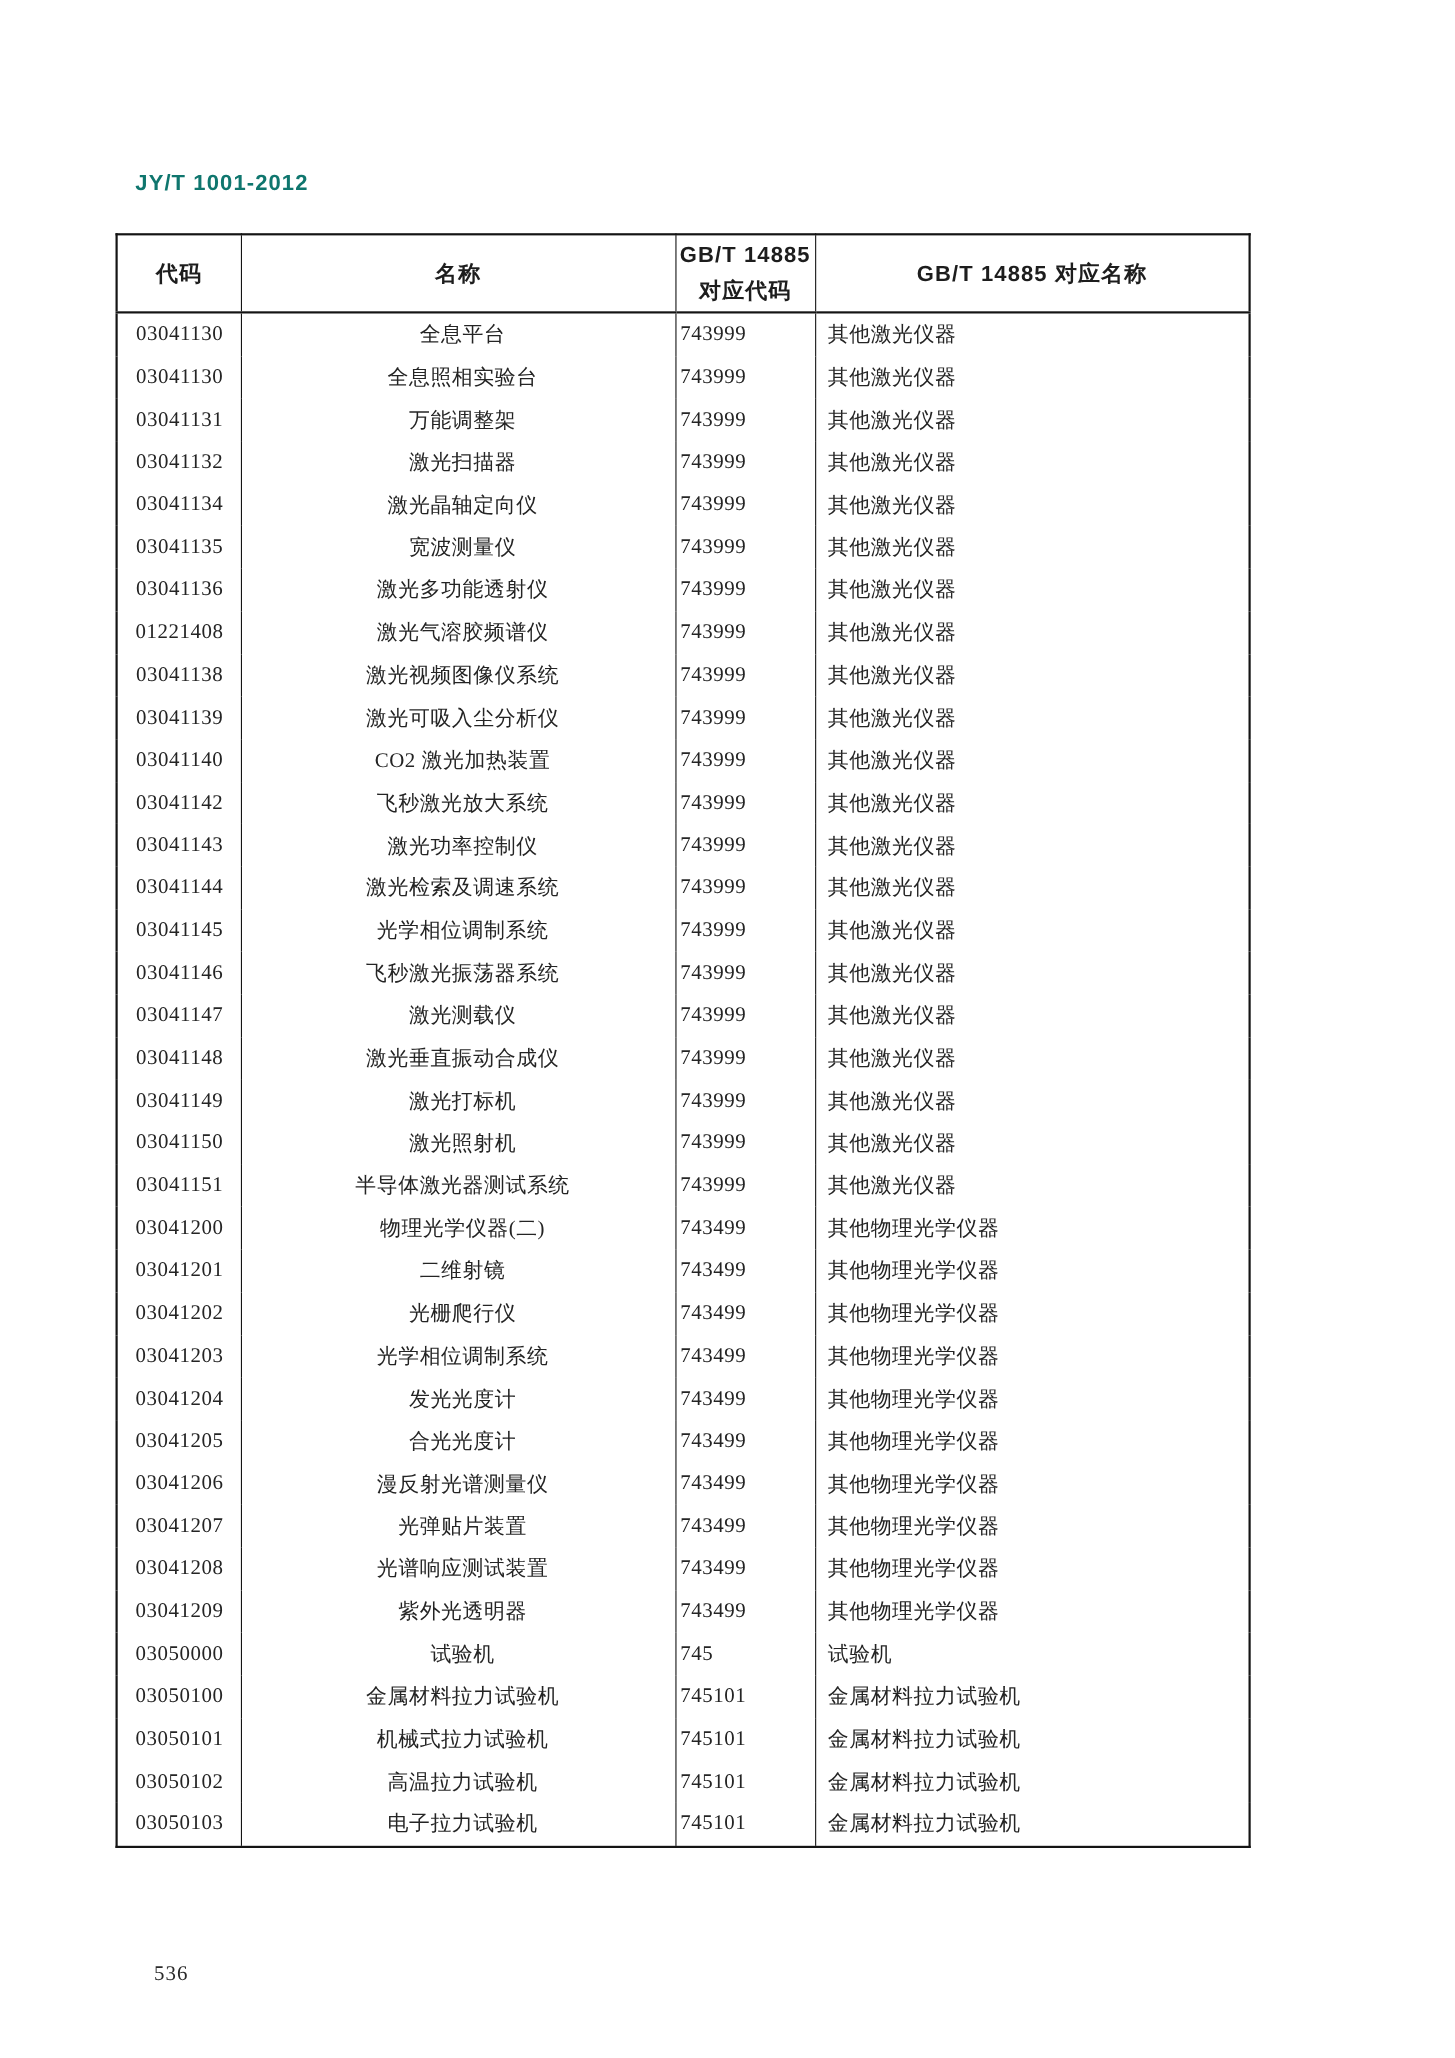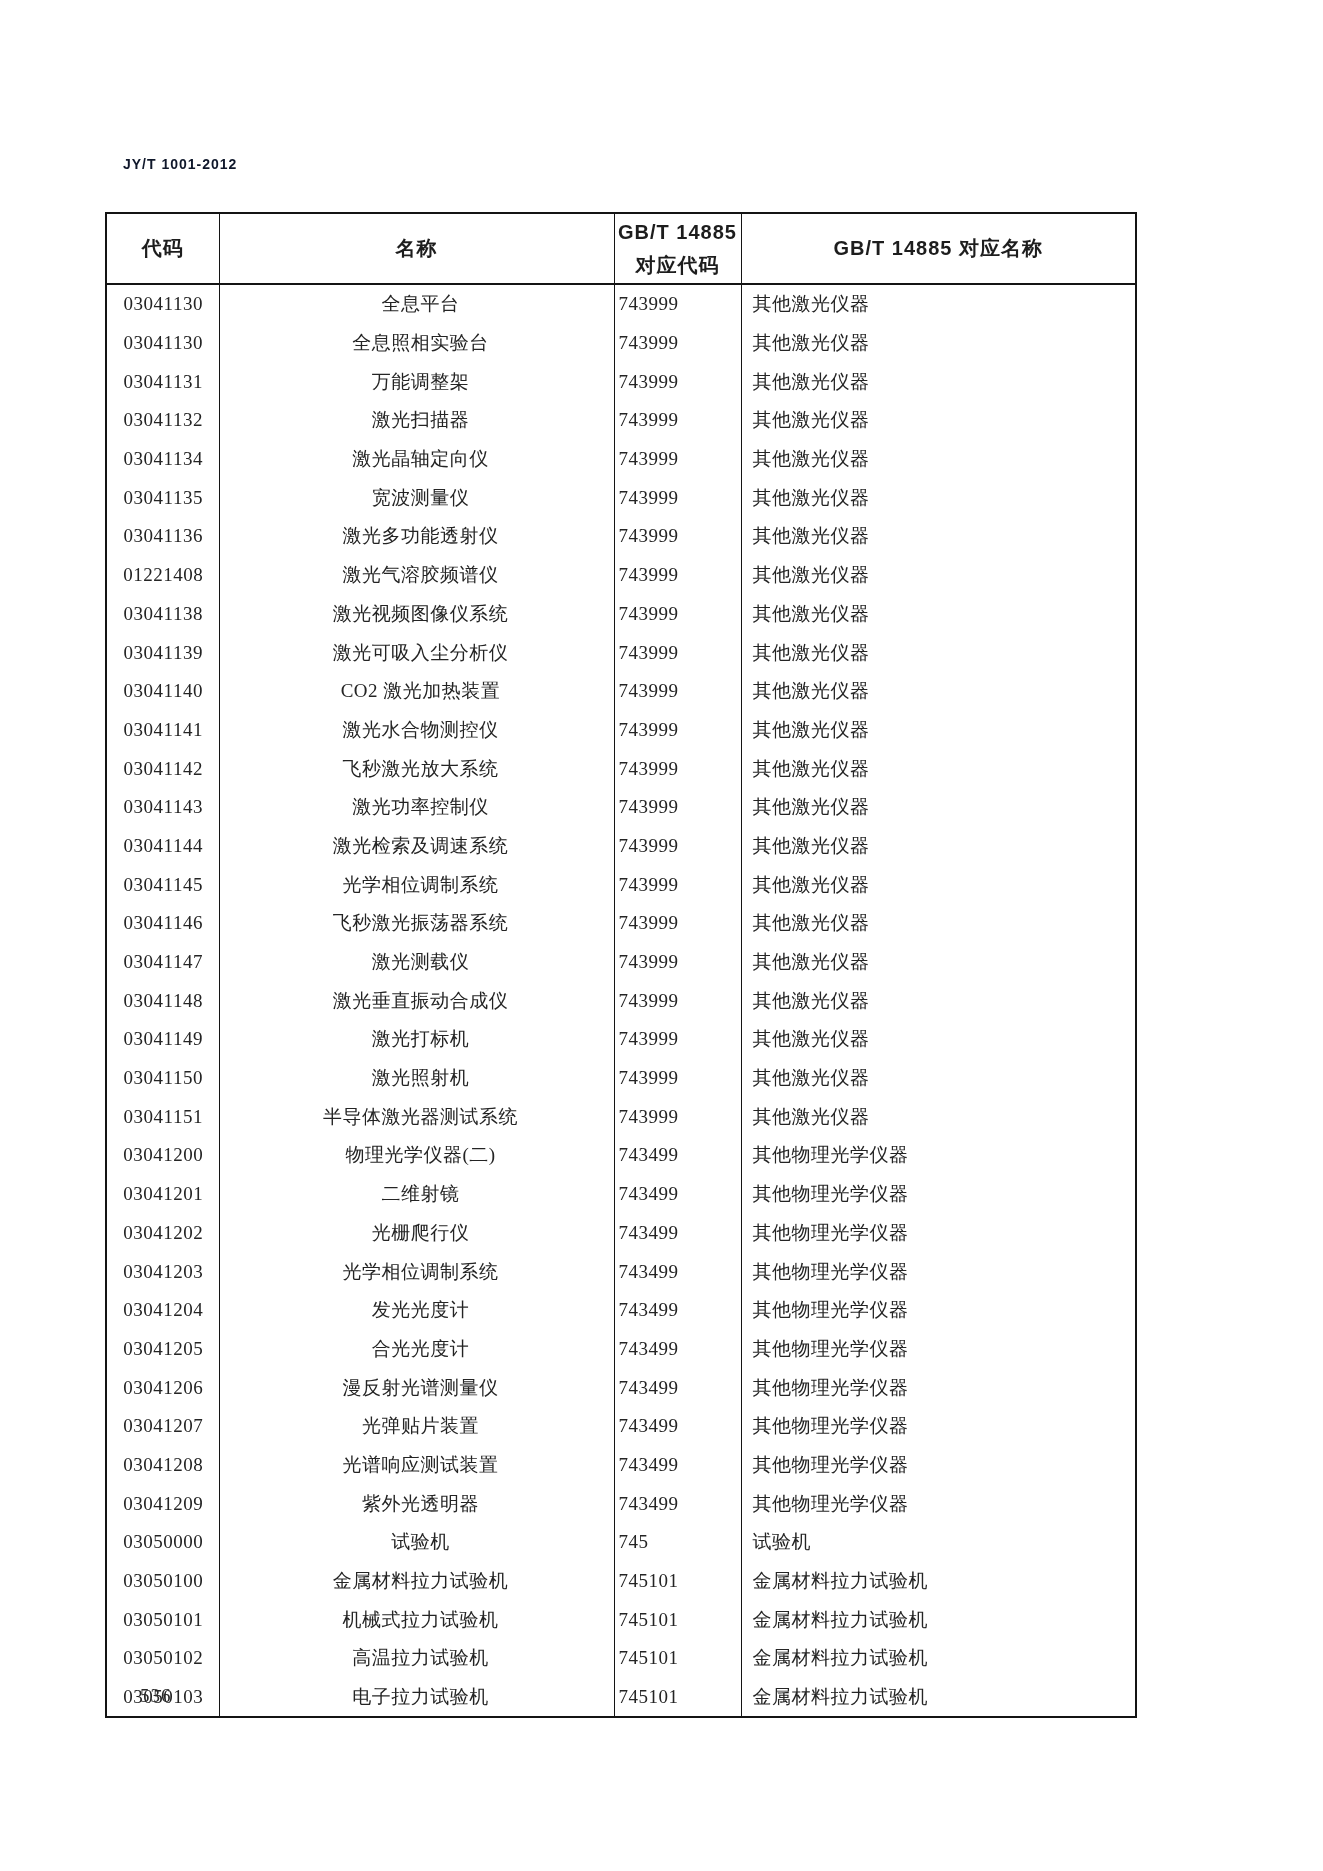--- a/index.html
+++ b/index.html
@@ -13,23 +13,23 @@
     height: 1871px;
     font-family: "Liberation Serif", "DejaVu Serif", serif;
     color: #1d1d1d;
   }
   .doc-title {
     position: absolute;
     left: 123px;
     top: 156px;
     font-family: "Liberation Sans", "DejaVu Sans", sans-serif;
     font-weight: 600;
-    font-size: 14px;
+    font-size: 20px;
     letter-spacing: 1px;
-    color: #0f172a;
+    color: #0f766e;
     white-space: nowrap;
   }
   table.mapping {
     position: absolute;
     left: 105px;
     top: 212px;
     width: 1030px;
     table-layout: fixed;
     border-collapse: collapse;
     border: 2.5px solid #141414;
@@ -66,21 +66,21 @@
     color: #242424;
     letter-spacing: 0.5px;
   }
   tbody td.c-code     { padding-left: 2px; }
   tbody td.c-name     { padding-left: 9px; text-align: center; }
   tbody td.c-gbt-code { padding-left: 4px; }
   tbody td.c-gbt-name { padding-left: 11px; }
   .page-number {
     position: absolute;
     left: 140px;
-    top: 1685px;
+    top: 1784px;
     font-size: 19px;
     color: #2a2a2a;
     letter-spacing: 1px;
   }
 </style>
 </head>
 <body>
 
 <div class="doc-title">JY/T 1001-2012</div>
 
@@ -164,26 +164,20 @@
       <td class="c-gbt-code">743999</td>
       <td class="c-gbt-name">其他激光仪器</td>
     </tr>
       <tr>
       <td class="c-code">03041140</td>
       <td class="c-name">CO2 激光加热装置</td>
       <td class="c-gbt-code">743999</td>
       <td class="c-gbt-name">其他激光仪器</td>
     </tr>
       <tr>
-      <td class="c-code">03041141</td>
-      <td class="c-name">激光水合物测控仪</td>
-      <td class="c-gbt-code">743999</td>
-      <td class="c-gbt-name">其他激光仪器</td>
-    </tr>
-      <tr>
       <td class="c-code">03041142</td>
       <td class="c-name">飞秒激光放大系统</td>
       <td class="c-gbt-code">743999</td>
       <td class="c-gbt-name">其他激光仪器</td>
     </tr>
       <tr>
       <td class="c-code">03041143</td>
       <td class="c-name">激光功率控制仪</td>
       <td class="c-gbt-code">743999</td>
       <td class="c-gbt-name">其他激光仪器</td>

